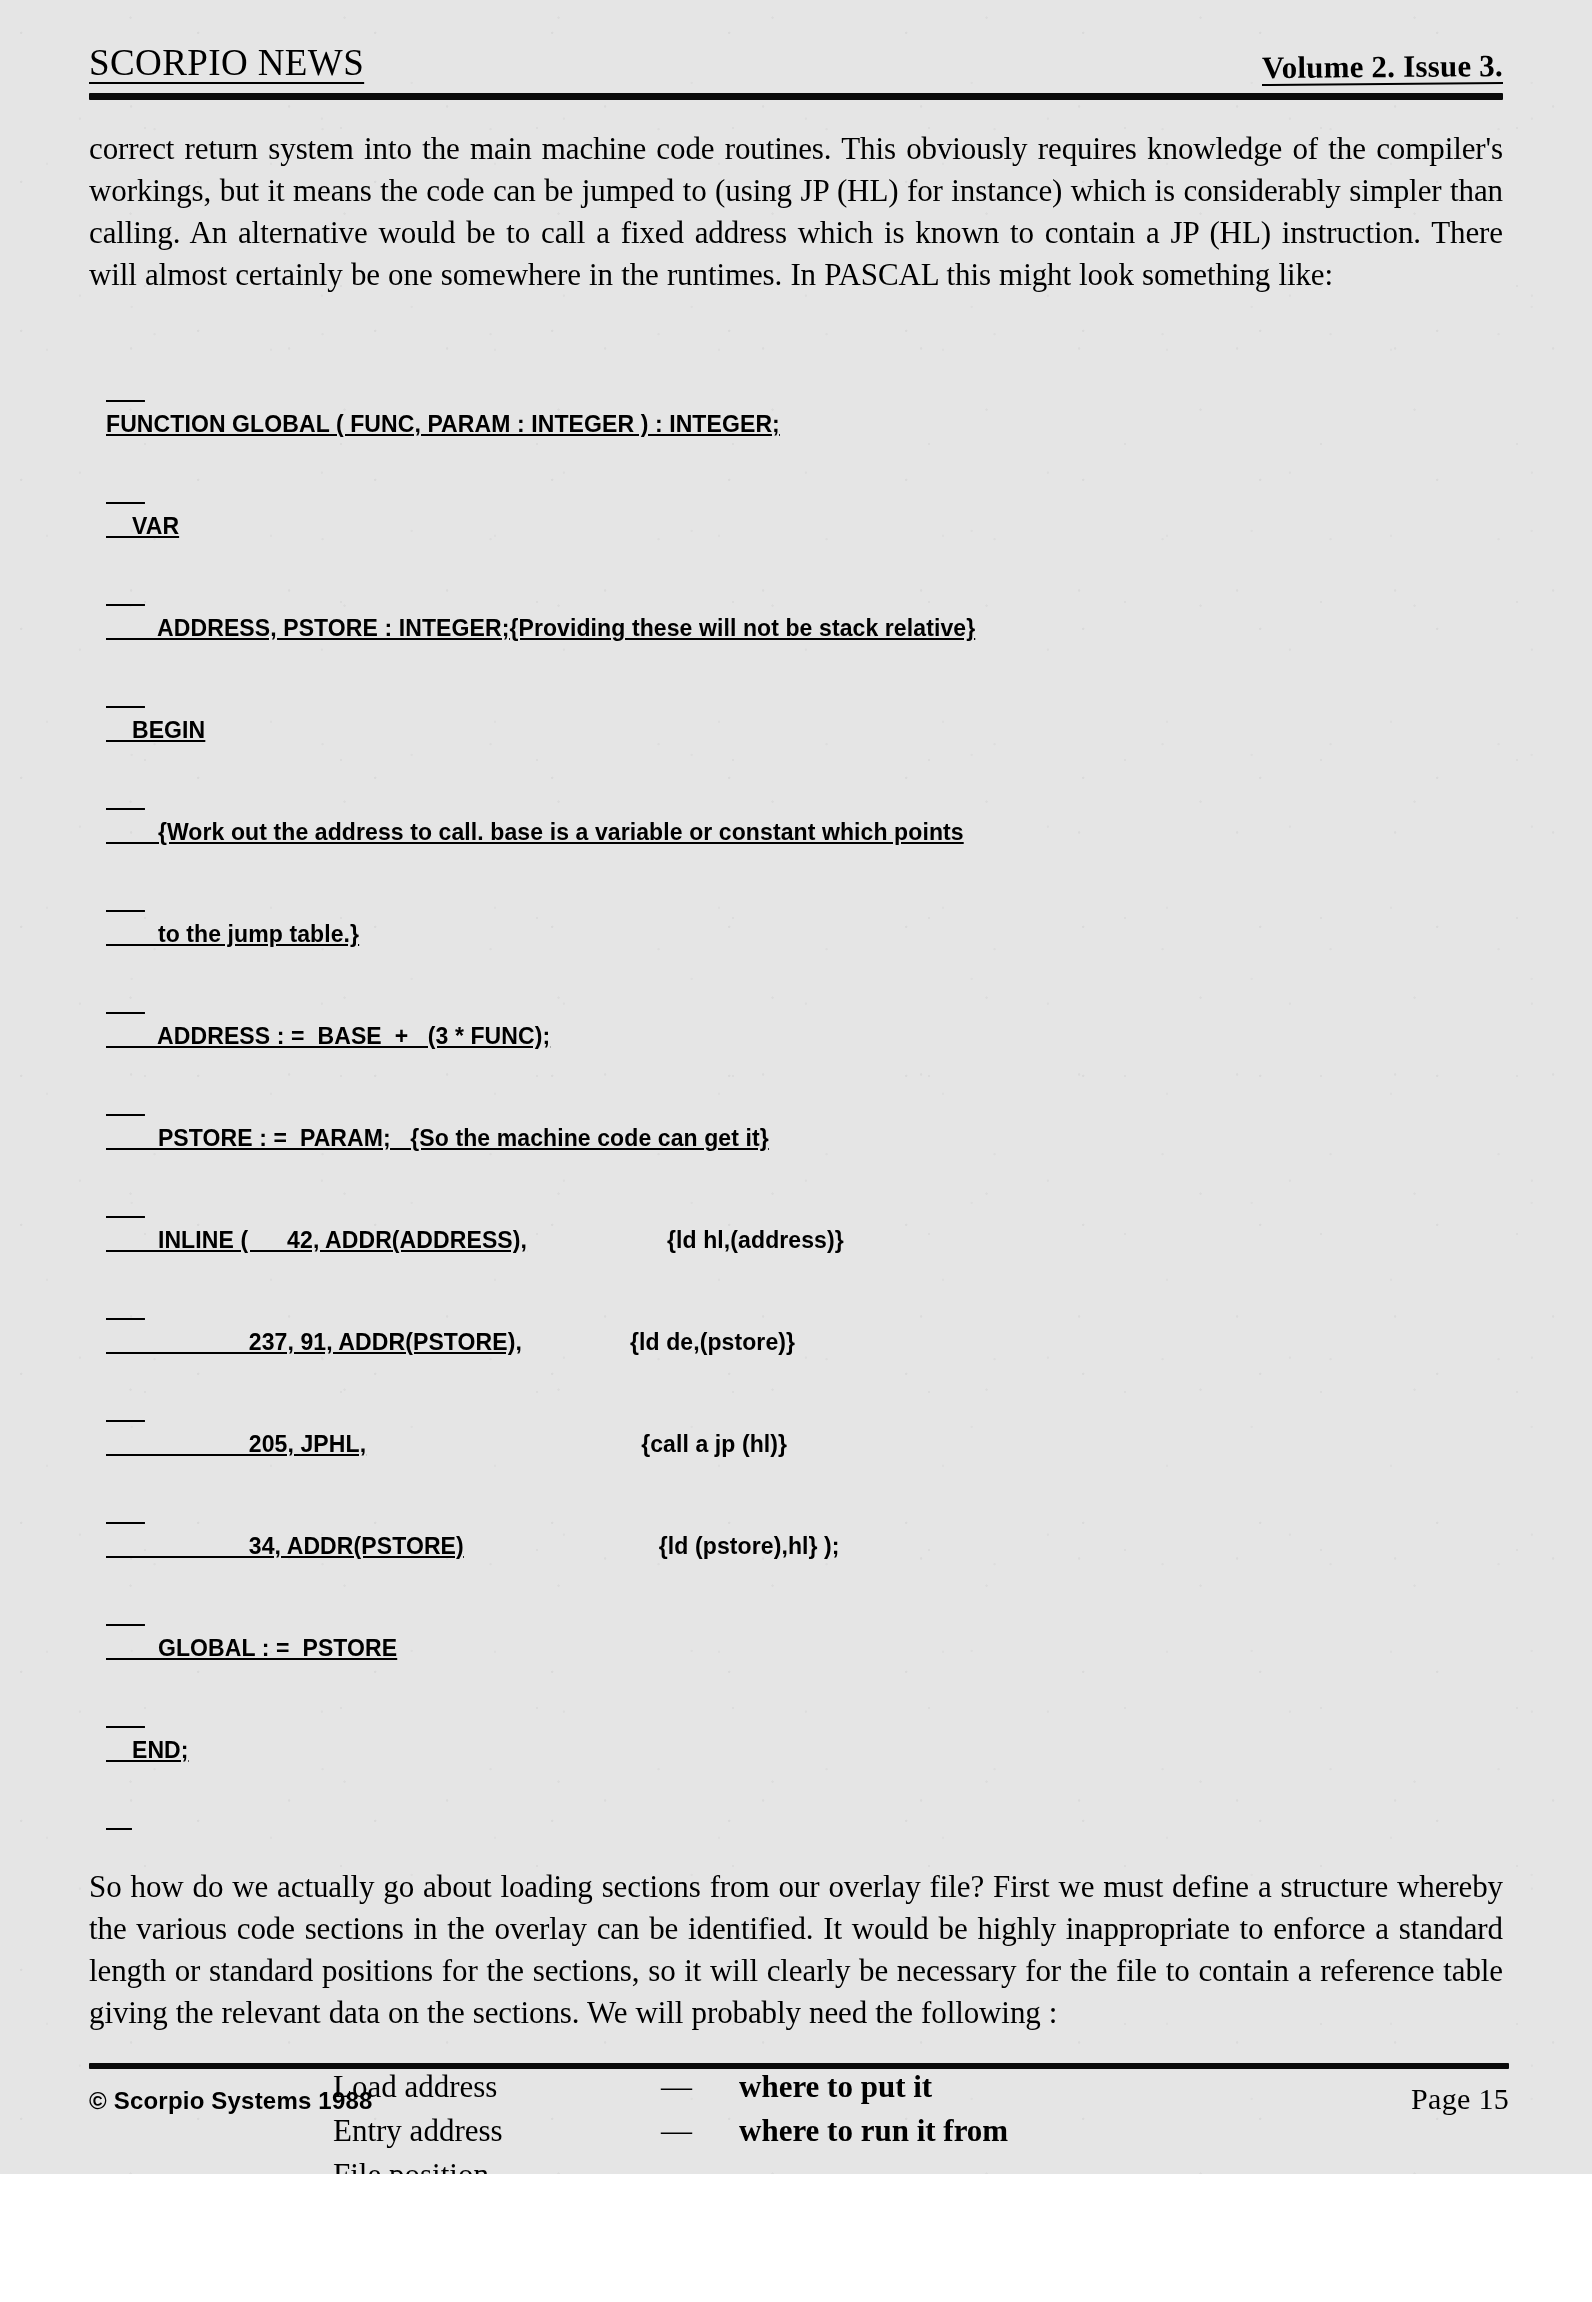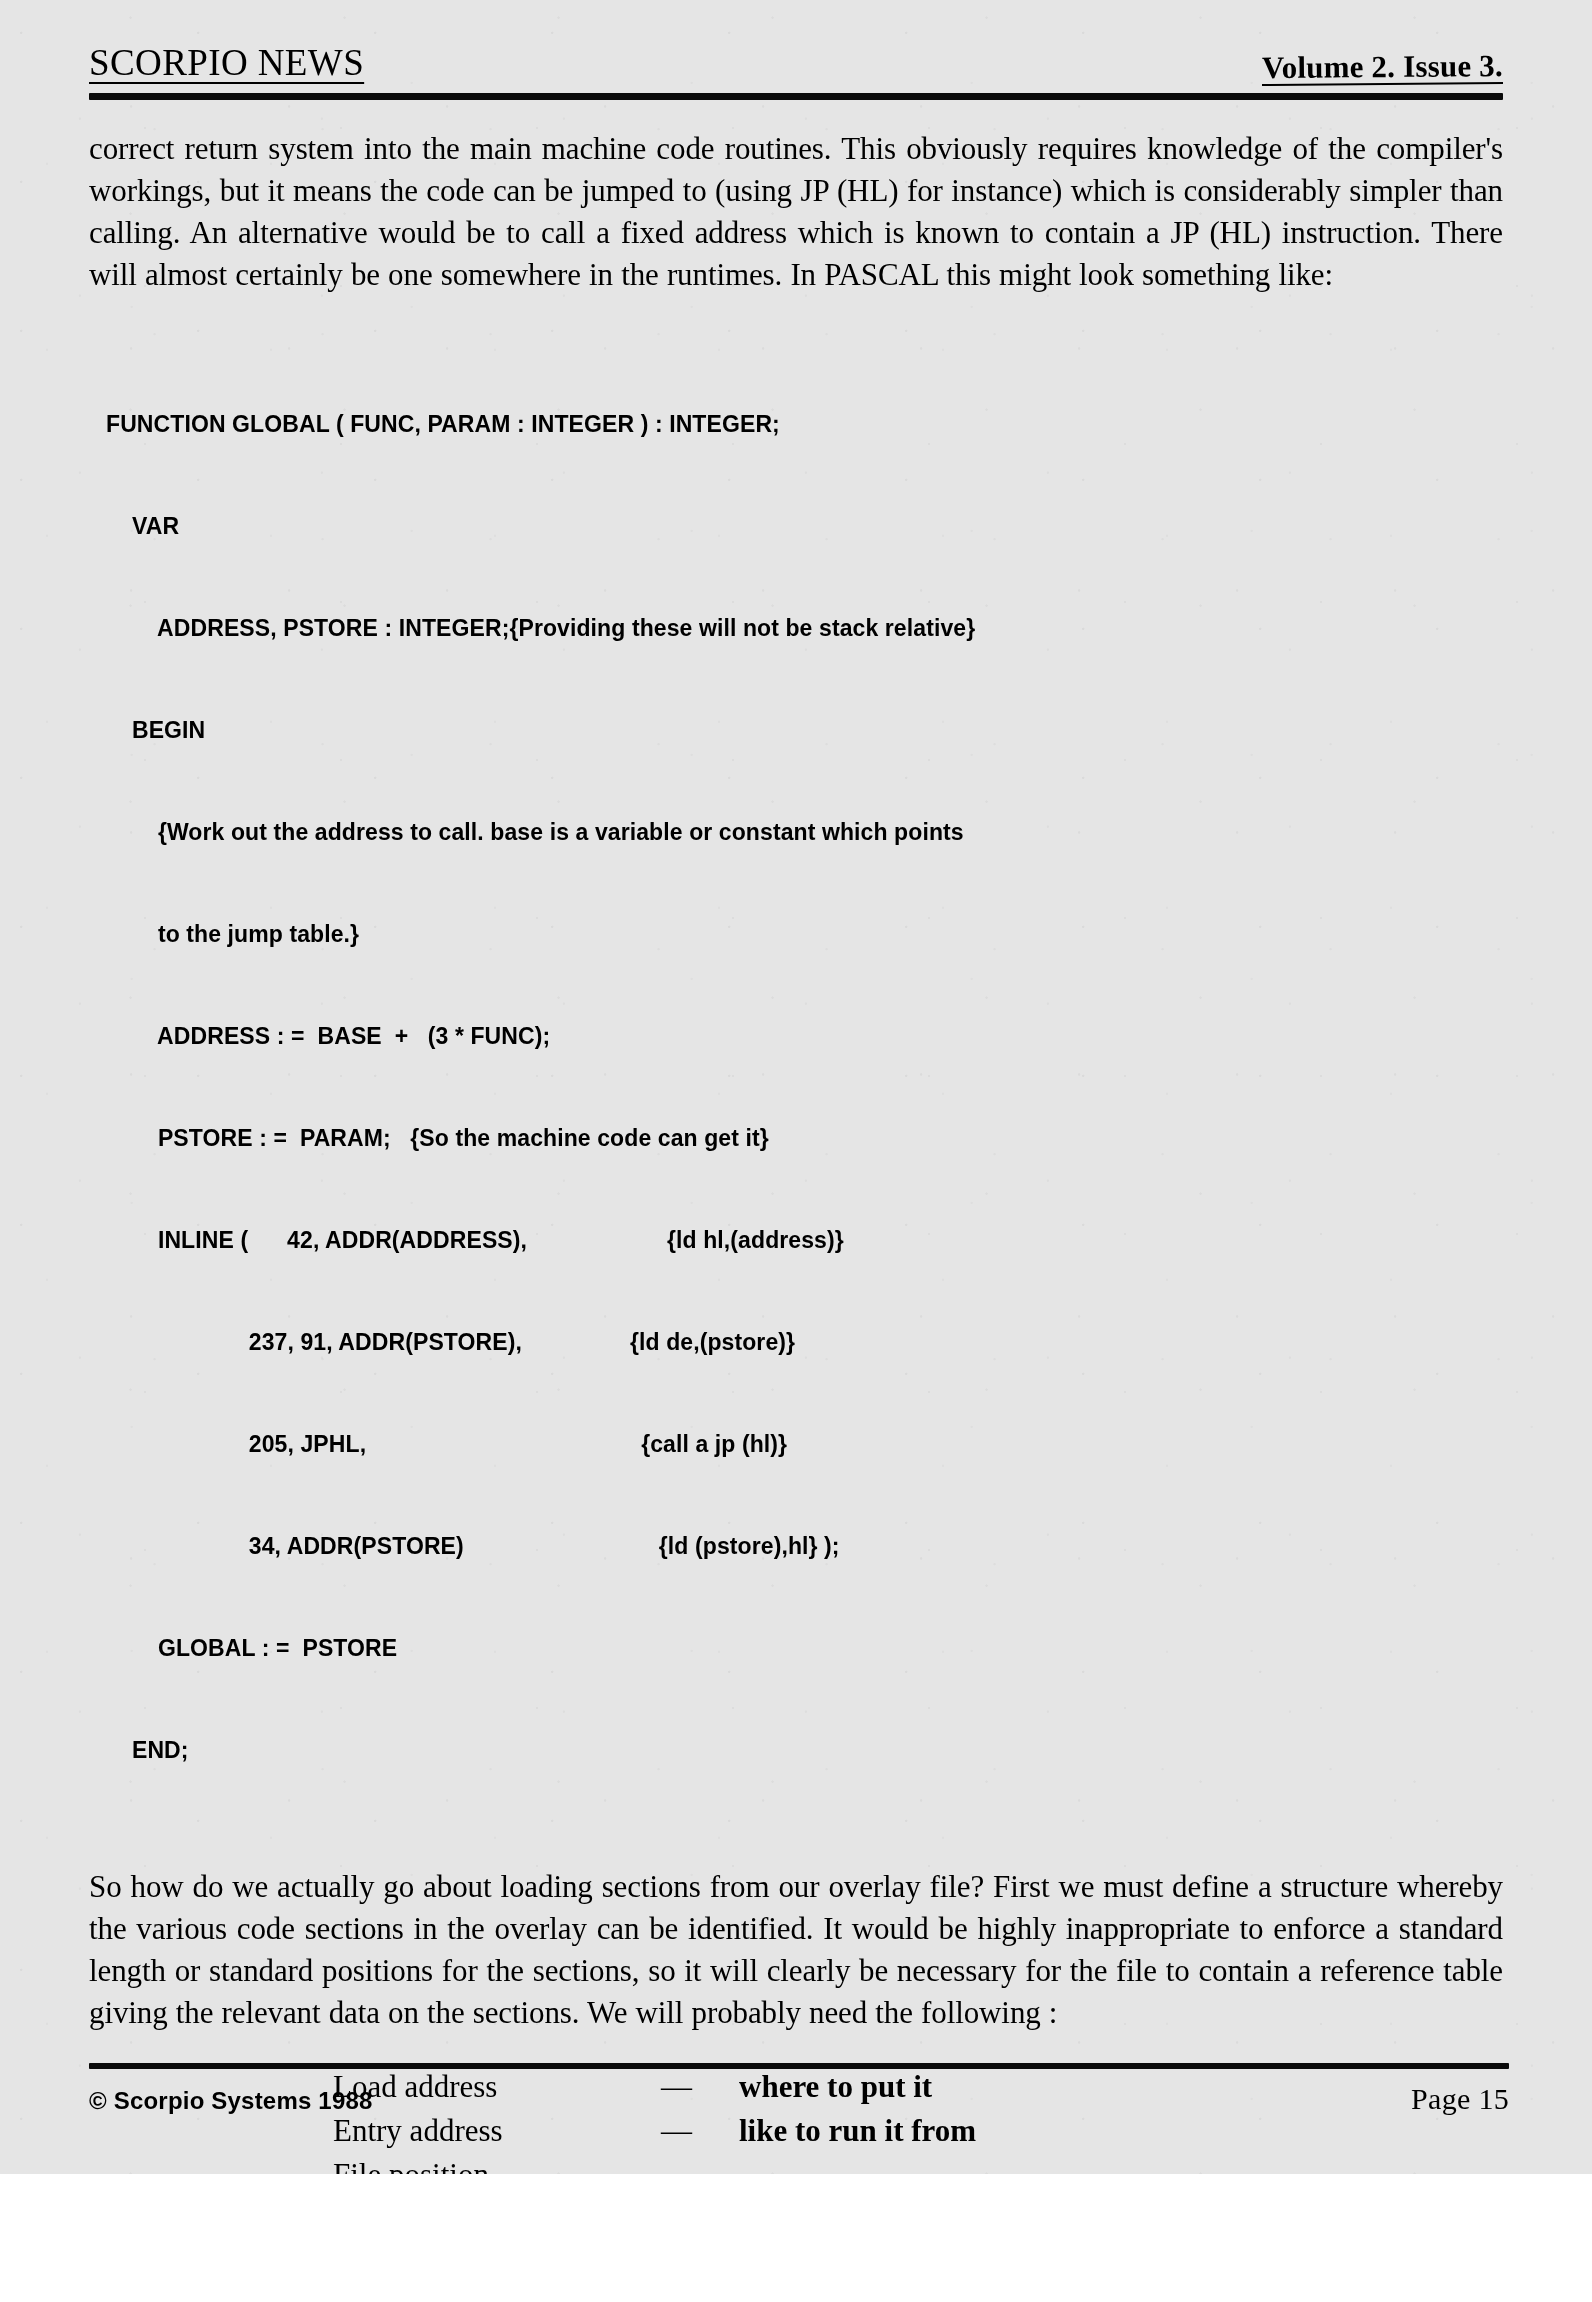--- a/index.html
+++ b/index.html
@@ -91,20 +91,21 @@
   
   .code {
     font-family: "Liberation Sans", "DejaVu Sans", sans-serif;
     font-weight: bold;
     font-size: 23px;
     line-height: 34px;
     white-space: pre;
     margin-top: 43px;
     margin-left: 17px;
     letter-spacing: 0.1px;
+    text-decoration: underline;
   }
   .code .row {
     display: block;
   }
   .code .cmt {
     display: inline-block;
   }
 
   
   .deflist {
@@ -187,21 +188,21 @@
 
     <div class="deflist">
       <div class="drow">
         <span class="term">Load address</span>
         <span class="dash">—</span>
         <span class="desc">where to put it</span>
       </div>
       <div class="drow">
         <span class="term">Entry address</span>
         <span class="dash">—</span>
-        <span class="desc">like to run it from</span>
+        <span class="desc">where to run it from</span>
       </div>
       <div class="drow">
         <span class="term">File position</span>
         <span class="dash">—</span>
       </div>
       <div class="drow">
         <span class="term">Length</span>
         <span class="dash">—</span>
         <span class="desc">how much to load</span>
       </div>

